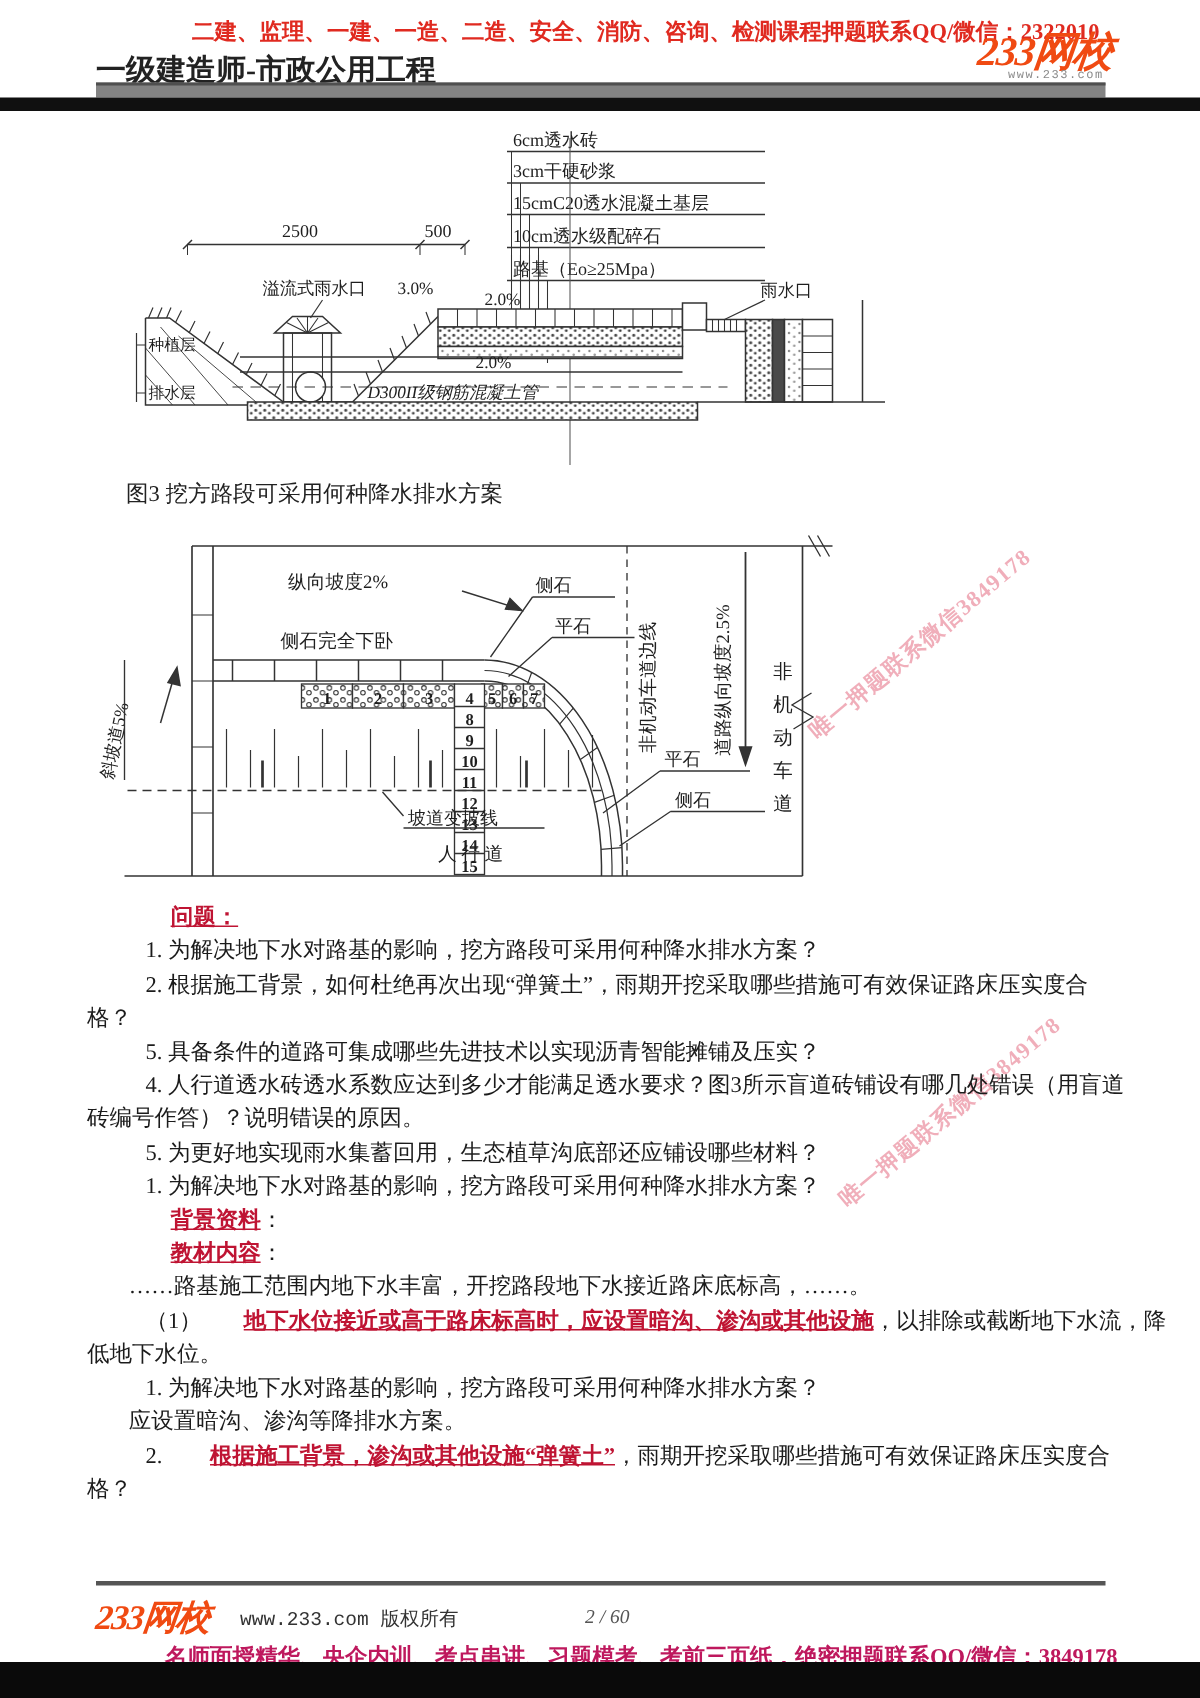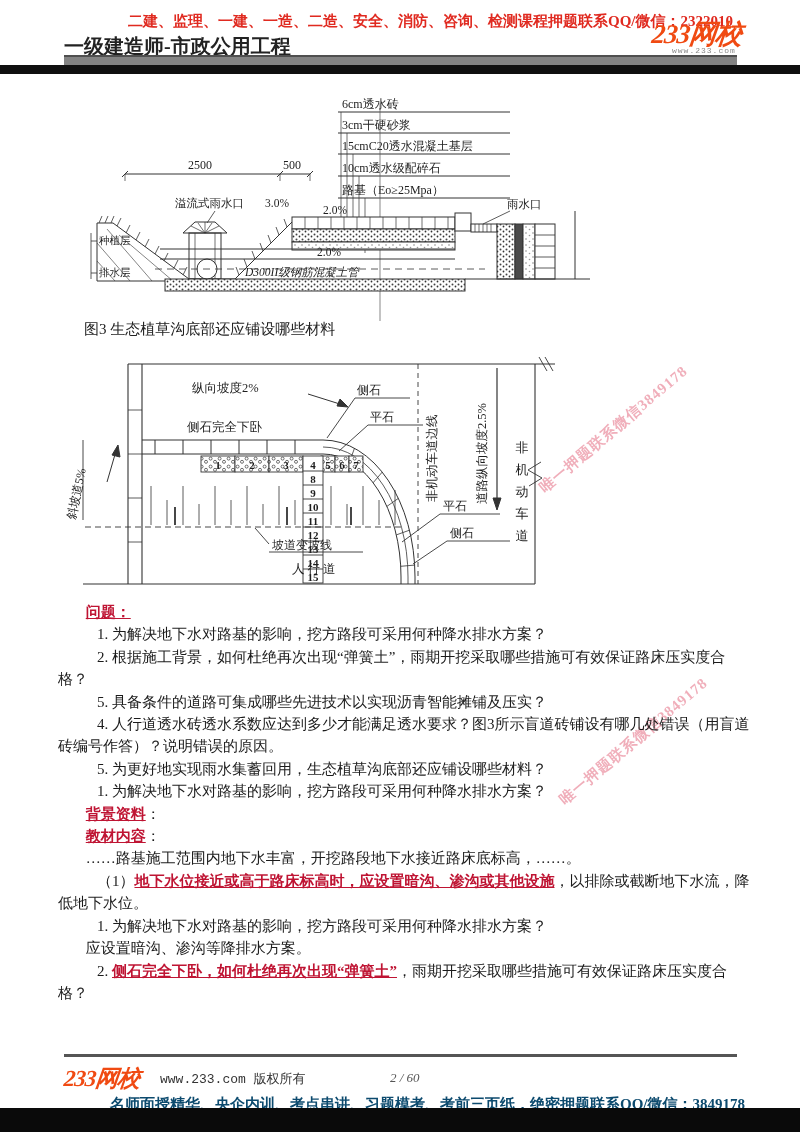--- a/index.html
+++ b/index.html
@@ -22,40 +22,40 @@
   .wm{color:rgba(224,86,110,0.48);font-size:15px;font-weight:bold;white-space:nowrap;
       transform:rotate(-40deg);transform-origin:left bottom;letter-spacing:1px;}
   .wm1{left:548px;top:478px;}
   .wm2{left:568px;top:790px;}
   
   .content{left:58px;top:601px;width:690px;}
   .para{font-size:15px;line-height:22.4px;color:#1b1b1b;white-space:nowrap;}
   .ind0{text-indent:0;}
   .ind1{text-indent:1.85em;}
   .ind2{text-indent:2.6em;}
-  .red{color:#bf1433;font-weight:bold;text-decoration:underline;}
+  .red{color:#bf1433;font-weight:bold;text-decoration:underline;margin-left:28px;}
   
   .footline{left:64px;top:1054px;width:673px;height:3px;background:#555;}
   .logo-foot{left:64px;top:1063px;font-size:23px;}
   .copyright{left:160px;top:1070px;font-size:13px;color:#333;font-family:Liberation Mono, monospace;}
   .pageno{left:390px;top:1070px;font-size:13px;color:#555;font-style:italic;}
-  .promo-bottom{left:110px;top:1095px;font-size:15px;font-weight:bold;color:#0c4a6e;white-space:nowrap;text-decoration:underline;}
+  .promo-bottom{left:110px;top:1095px;font-size:15px;font-weight:bold;color:#be185d;white-space:nowrap;text-decoration:underline;}
   .blackbar-bottom{left:0;top:1108px;width:800px;height:24px;background:#0a0a0a;}
 </style>
 </head>
 <body>
 
 <div class="abs promo-top">二建、监理、一建、一造、二造、安全、消防、咨询、检测课程押题联系QQ/微信：2322010</div>
 <div class="abs subtitle">一级建造师-市政公用工程</div>
 <div class="abs logo logo-top">233网校</div>
 <div class="abs logo-sub logo-sub-top">www.233.com</div>
 <div class="abs graybar"></div>
 <div class="abs blackbar-top"></div>
 
-<div class="abs" style="left:55px;top:93px;width:680px;height:240px;">
+<div class="abs" style="left:55px;top:82px;width:680px;height:240px;">
 <svg width="680" height="240" viewBox="0 0 680 240">
   <defs>
     <pattern id="pA" patternUnits="userSpaceOnUse" width="6" height="5">
       <rect width="6" height="5" fill="#fff"></rect>
       <circle cx="1.5" cy="1.5" r="1" fill="#444"></circle>
           <circle cx="4.5" cy="3.5" r="0.9" fill="#333"></circle>
     </pattern>
     <pattern id="pB" patternUnits="userSpaceOnUse" width="7" height="6">
       <rect width="7" height="6" fill="#fff"></rect>
       <circle cx="2" cy="2" r="0.8" fill="#888"></circle>
@@ -131,21 +131,21 @@
     <rect x="468" y="131" width="12" height="55" fill="url(#pB)"></rect>
     <rect x="480" y="131" width="20" height="55" fill="#fff"></rect>
     <path d="M480,142 h20 M480,153 h20 M480,164 h20 M480,175 h20" stroke-width="0.8"></path>
     <path d="M410,186 H535 M520,118 V186" stroke-width="1"></path>
     <path d="M455,118 L428,131" stroke-width="0.8"></path>
   </g>
   <text x="452" y="115" font-size="11.5">雨水口</text>
 </svg>
 </div>
 
-<div class="abs caption">图3 生态植草沟底部还应铺设哪些材料</div>
+<div class="abs caption">图3 挖方路段可采用何种降水排水方案</div>
 
 <div class="abs" style="left:55px;top:352px;width:540px;height:250px;">
 <svg width="540" height="250" viewBox="0 0 540 250">
   <defs>
     <pattern id="dots" patternUnits="userSpaceOnUse" width="9" height="8">
       <rect width="9" height="8" fill="#fff"></rect>
       <circle cx="2.6" cy="2.6" r="1.5" fill="none" stroke="#333" stroke-width="0.7"></circle>
       <circle cx="7" cy="5.8" r="1.5" fill="none" stroke="#333" stroke-width="0.7"></circle>
     </pattern>
   </defs>
@@ -252,21 +252,21 @@
     <div class="para ind0"><span>砖编号作答）？说明错误的原因。</span></div>
     <div class="para ind2"><span>5. 为更好地实现雨水集蓄回用，生态植草沟底部还应铺设哪些材料？</span></div>
     <div class="para ind2"><span>1. 为解决地下水对路基的影响，挖方路段可采用何种降水排水方案？</span></div>
     <div class="para ind1"><span class="red">背景资料</span><span>：</span></div>
     <div class="para ind1"><span class="red">教材内容</span><span>：</span></div>
     <div class="para ind1"><span>……路基施工范围内地下水丰富，开挖路段地下水接近路床底标高，……。</span></div>
     <div class="para ind2"><span>（1）</span><span class="red">地下水位接近或高于路床标高时，应设置暗沟、渗沟或其他设施</span><span>，以排除或截断地下水流，降</span></div>
     <div class="para ind0"><span>低地下水位。</span></div>
     <div class="para ind2"><span>1. 为解决地下水对路基的影响，挖方路段可采用何种降水排水方案？</span></div>
     <div class="para ind1"><span>应设置暗沟、渗沟等降排水方案。</span></div>
-    <div class="para ind2"><span>2. </span><span class="red">侧石完全下卧，如何杜绝再次出现“弹簧土”</span><span>，雨期开挖采取哪些措施可有效保证路床压实度合</span></div>
+    <div class="para ind2"><span>2. </span><span class="red">根据施工背景，渗沟或其他设施“弹簧土”</span><span>，雨期开挖采取哪些措施可有效保证路床压实度合</span></div>
     <div class="para ind0"><span>格？</span></div>
   </div>
 
 <div class="abs footline"></div>
 <div class="abs logo logo-foot">233网校</div>
 <div class="abs copyright">www.233.com 版权所有</div>
 <div class="abs pageno">2  /  60</div>
 <div class="abs promo-bottom">名师面授精华、央企内训、考点串讲、习题模考、考前三页纸，绝密押题联系QQ/微信：3849178</div>
 <div class="abs blackbar-bottom"></div>
 

